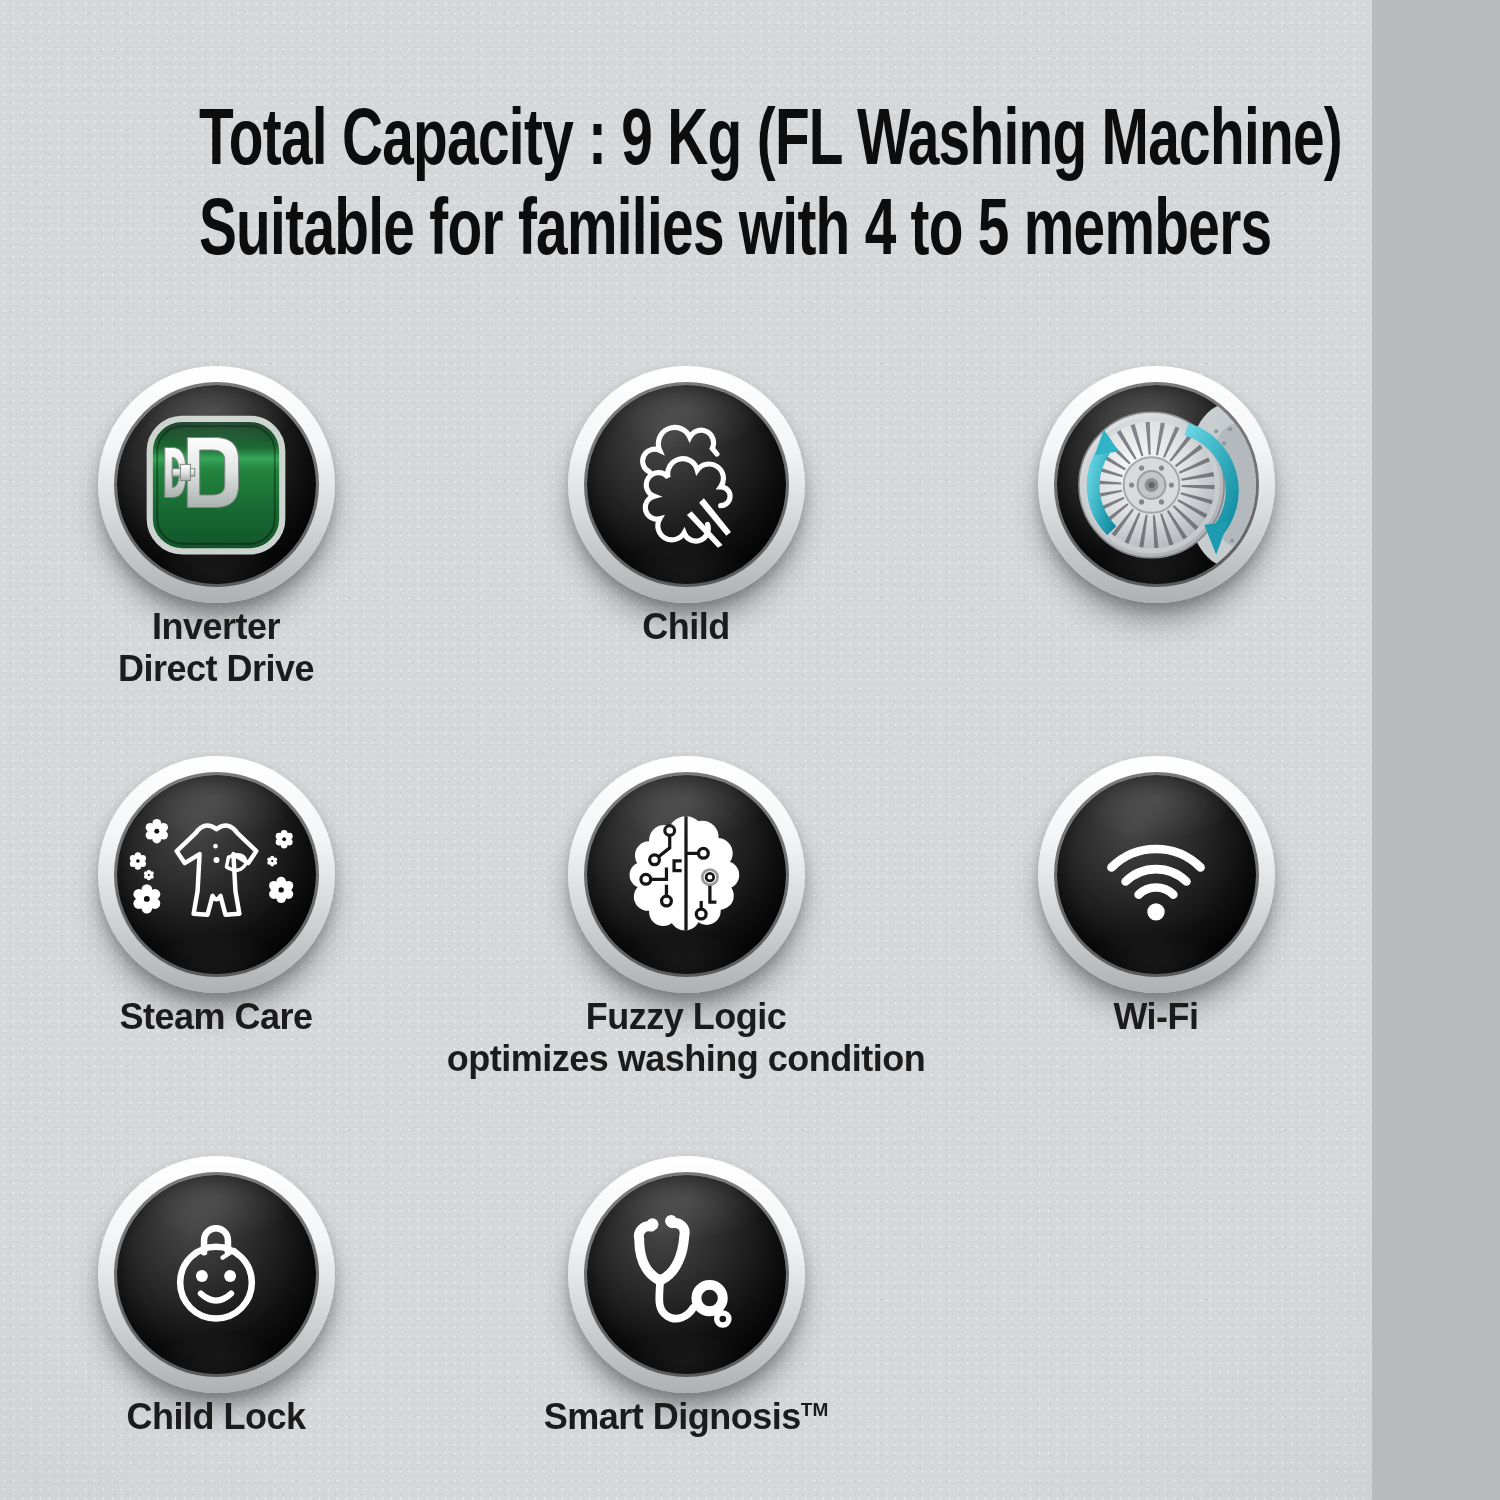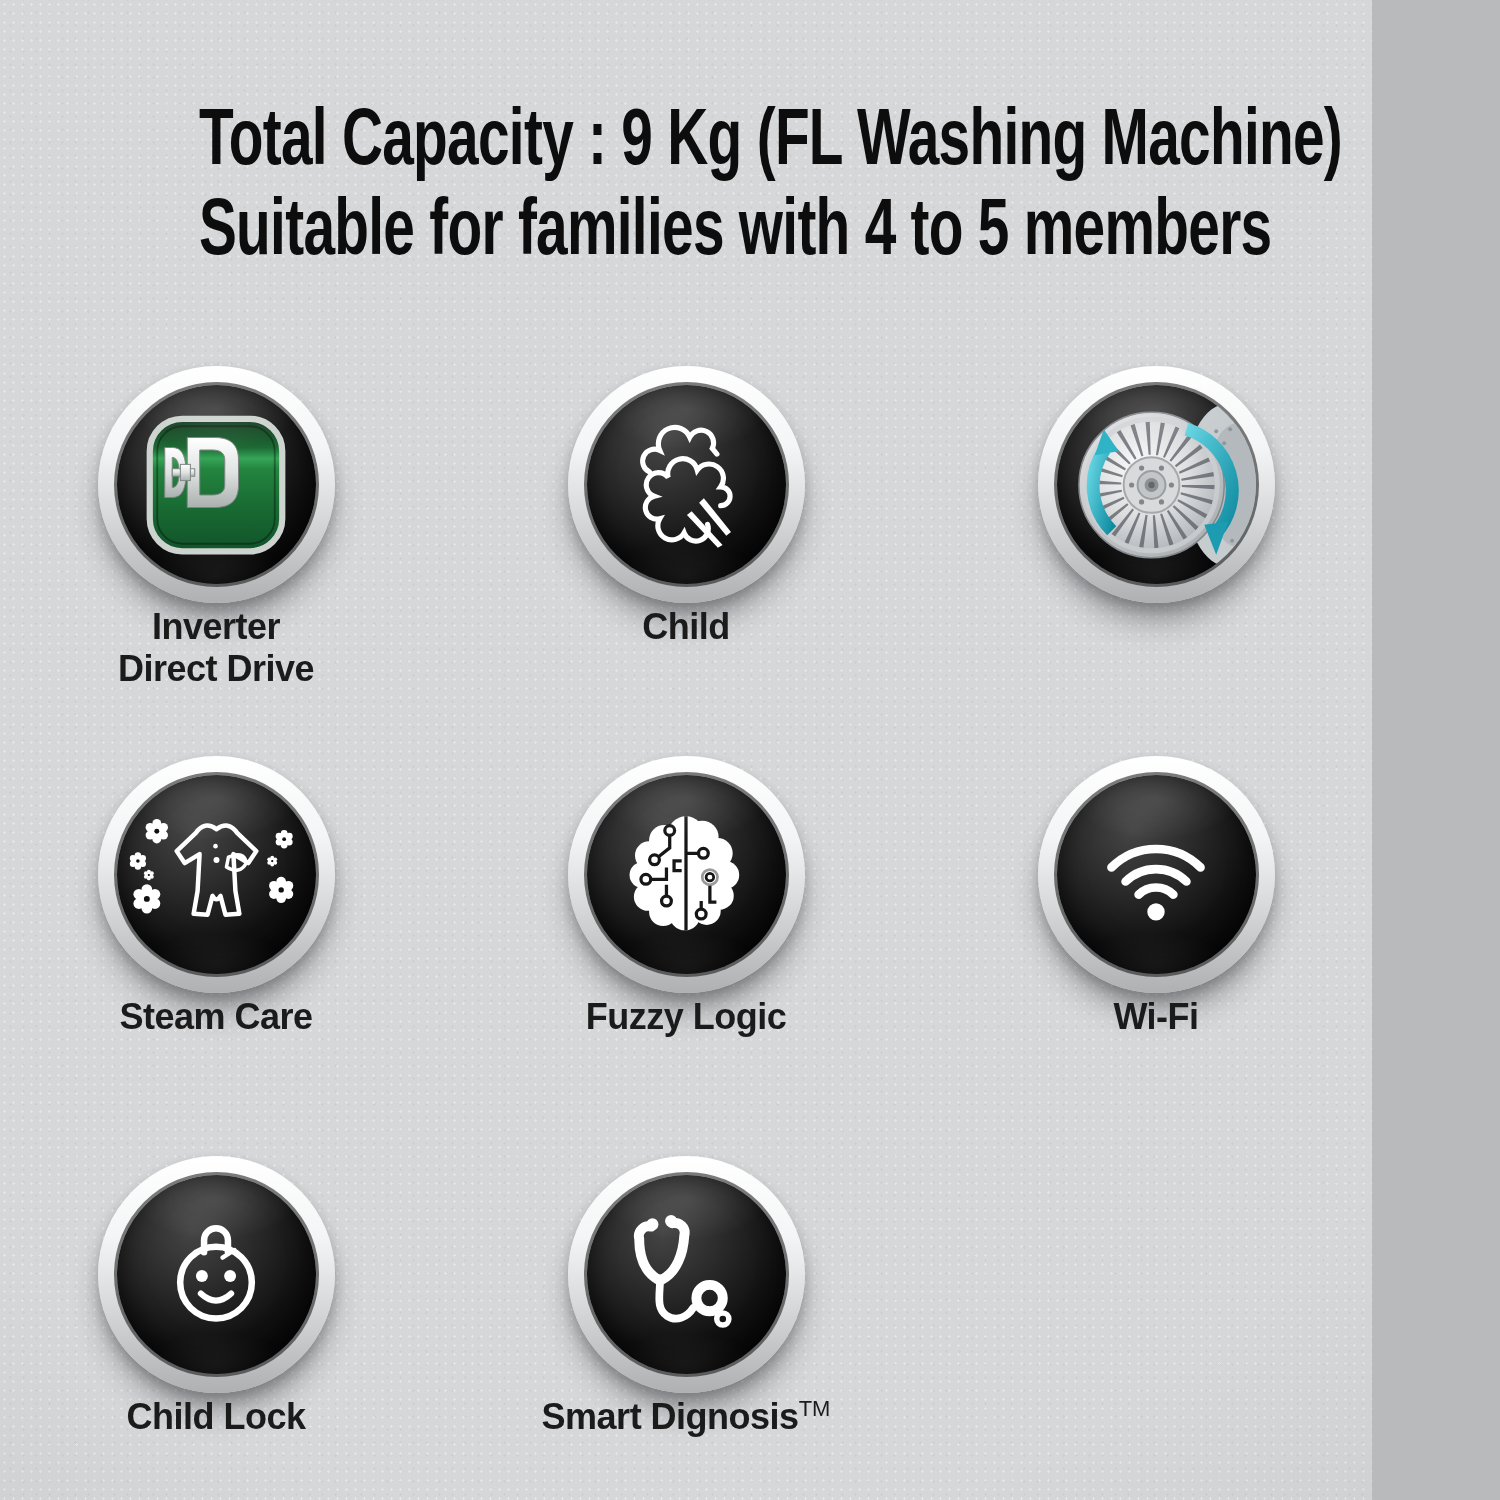--- a/index.html
+++ b/index.html
@@ -50,21 +50,21 @@
       radial-gradient(50% 24% at 50% 96%, rgba(255,255,255,.07), rgba(255,255,255,0) 75%);
   }
   .face svg{display:block;}
   
   .label{
     margin-top:3px;text-align:center;color:#1b1b1b;font-weight:bold;
     font-size:36px;line-height:1.17;letter-spacing:-.5px;white-space:nowrap;
   }
   .label span{display:block;}
   .label .inline-tm{display:inline;}
-  sup.tm{font-size:22px;font-weight:normal;vertical-align:super;letter-spacing:0;}
+  sup.tm{font-size:19px;font-weight:bold;vertical-align:super;letter-spacing:0;}
 </style>
 </head>
 <body>
 
 <div class="page">
 
   <header class="title-block">
     <span class="tline">Total Capacity : 9 Kg (FL Washing Machine)</span>
     <span class="tline">Suitable for families with 4 to 5 members</span>
   </header>
@@ -249,20 +249,21 @@
               <circle cx="92" cy="72" r="3.5" stroke-width="2.5"></circle>
               <path d="M92 80 V95 H98"></path>
               <circle cx="84" cy="106" r="4.5"></circle>
               <path d="M84 101 V94"></path>
             </g>
           </svg>
         </div>
       </div>
       <div class="label">
         <span>Fuzzy Logic</span>
+        <span>optimizes washing condition</span>
       </div>
     </section>
 
     <section class="cell">
       <div class="btn">
         <div class="face">
           <svg width="152" height="152" viewBox="0 0 140 140">
             <g stroke="#fff" stroke-width="8" fill="none" stroke-linecap="round">
               <path d="M29 63 A 58 58 0 0 1 111 63"></path>
               <path d="M42 76 A 40 40 0 0 1 98 76"></path>

